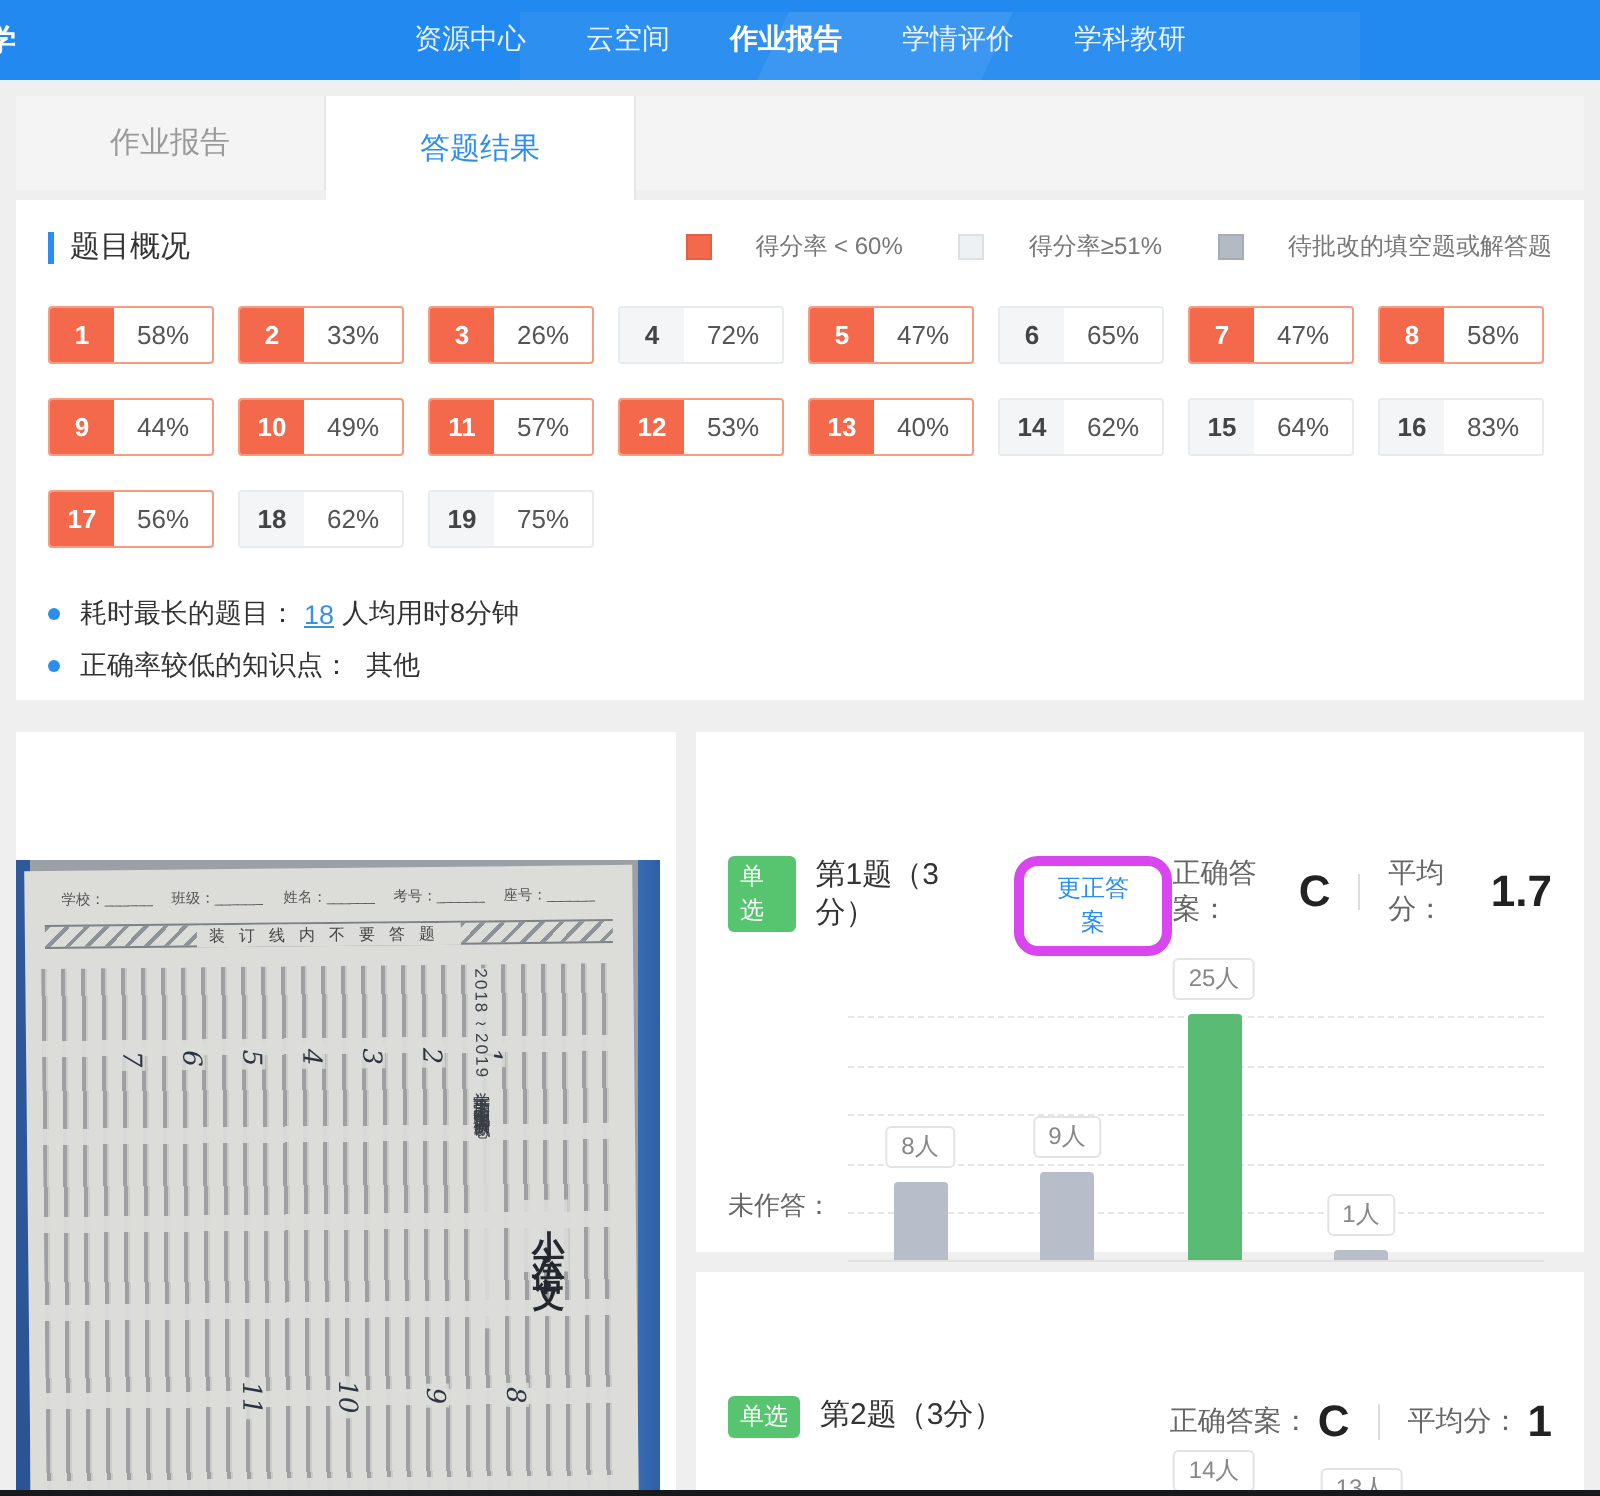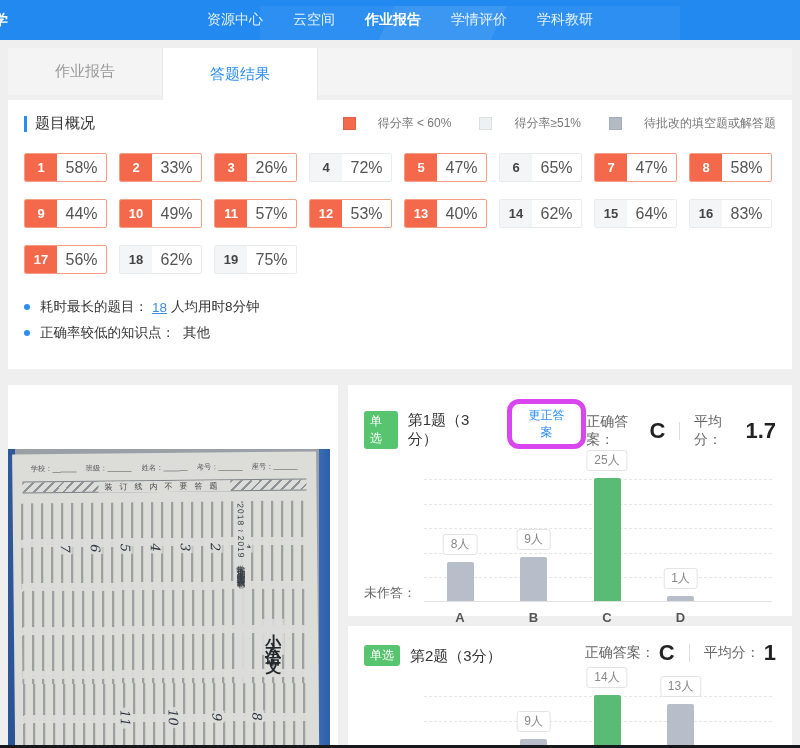--- a/index.html
+++ b/index.html
@@ -16,34 +16,34 @@
   .nav-item.active { color:#fff; font-weight:bold; }
 
   
   .tabstrip { margin:8px 8px 0 8px; height:47px; display:flex; background:#f4f4f4; }
   .tab { width:155px; display:flex; align-items:center; justify-content:center;
     font-size:15px; color:#9a9a9a; background:#f4f4f4; border-right:1px solid #e7e7e7; cursor:pointer; }
   .tab.active { background:#fff; color:#2b8df0; height:52px; }
 
   
   .card { background:#fff; }
-  .overview { margin:5px 8px 0 8px; padding:14px 16px 23px 16px; }
+  .overview { margin:5px 8px 0 8px; padding:14px 16px 4px 16px; }
   .ov-head { display:flex; align-items:center; }
   .accent { width:3px; height:16px; background:#2b8df0; margin-right:8px; }
   .ov-title { font-size:15px; color:#333; }
   .legend { margin-left:auto; display:flex; align-items:center; gap:28px; }
   .legend-item { display:flex; align-items:center; gap:22px; }
   .legend-swatch { width:13px; height:13px; border:1px solid rgba(0,0,0,.07); }
   .legend-label { font-size:12px; color:#777; }
 
   .tile-grid { margin-top:20px; display:flex; flex-wrap:wrap; gap:17px 12px; }
   .tile { width:83px; height:29px; display:flex; border:1px solid #e7ebee; border-radius:2px; overflow:hidden; cursor:pointer; background:#fff; }
   .tile-no { width:32px; display:flex; align-items:center; justify-content:center;
     font-size:13px; font-weight:bold; color:#444; background:#f3f5f7; }
-  .tile-rate { flex:1; display:flex; align-items:center; justify-content:center; font-size:16px; color:#555; }
+  .tile-rate { flex:1; display:flex; align-items:center; justify-content:center; font-size:13px; color:#555; }
   .tile.low { border-color:#f59c82; }
   .tile.low .tile-no { background:#f4694b; color:#fff; }
 
   .notes { margin-top:20px; }
   .note { display:flex; align-items:center; font-size:13.5px; color:#333; height:26px; }
   .dot { width:6px; height:6px; border-radius:50%; background:#2b8df0; margin-right:10px; }
   .note-link { color:#3a8ee6; text-decoration:underline; margin:0 4px; cursor:pointer; }
 
   
   .bottom { margin:16px 8px 0 8px; display:flex; gap:10px; height:400px; }
@@ -74,21 +74,21 @@
   .exam-title-v { position:absolute; right:62px; top:2px; writing-mode:vertical-rl;
     font-size:8.5px; color:#3a3f46; letter-spacing:1px; height:180px; background:rgba(220,221,217,.9); }
   .subject-title-v { position:absolute; right:26px; top:118px; writing-mode:vertical-rl;
     font-size:16px; font-weight:bold; letter-spacing:8px; color:#23272e; background:rgba(220,221,217,.9); padding:2px 1px; }
 
   
   .right-col { flex:1; display:flex; flex-direction:column; gap:10px; }
   .qcard { padding:14px 16px; position:relative; }
   .qcard-1 { height:260px; }
   .qcard-2 { flex:1; }
-  .qhead { display:flex; align-items:flex-end; }
+  .qhead { display:flex; align-items:flex-start;margin-top:48px; }
   .qbadge { background:#57c46f; color:#fff; font-size:12px; padding:2px 6px; border-radius:3px; }
   .qtitle { font-size:15px; color:#333; margin-left:10px; }
   .qbutton { margin-left:16px; border:5px solid #d946ef; border-radius:12px; background:#fff;
     color:#2b8df0; font-size:12px; padding:3px 13px; cursor:pointer; }
   .qstats { margin-left:auto; display:flex; align-items:center; }
   .qstat-label { font-size:14px; color:#666; }
   .qstat-value { font-size:22px; font-weight:bold; color:#222; margin-left:4px; }
   .qstat-div { width:1px; height:18px; background:#ddd; margin:0 14px; }
 
   .chart { position:relative; height:123px; margin:30px 4px 0 60px; border-bottom:1px solid #e2e2e2; }

